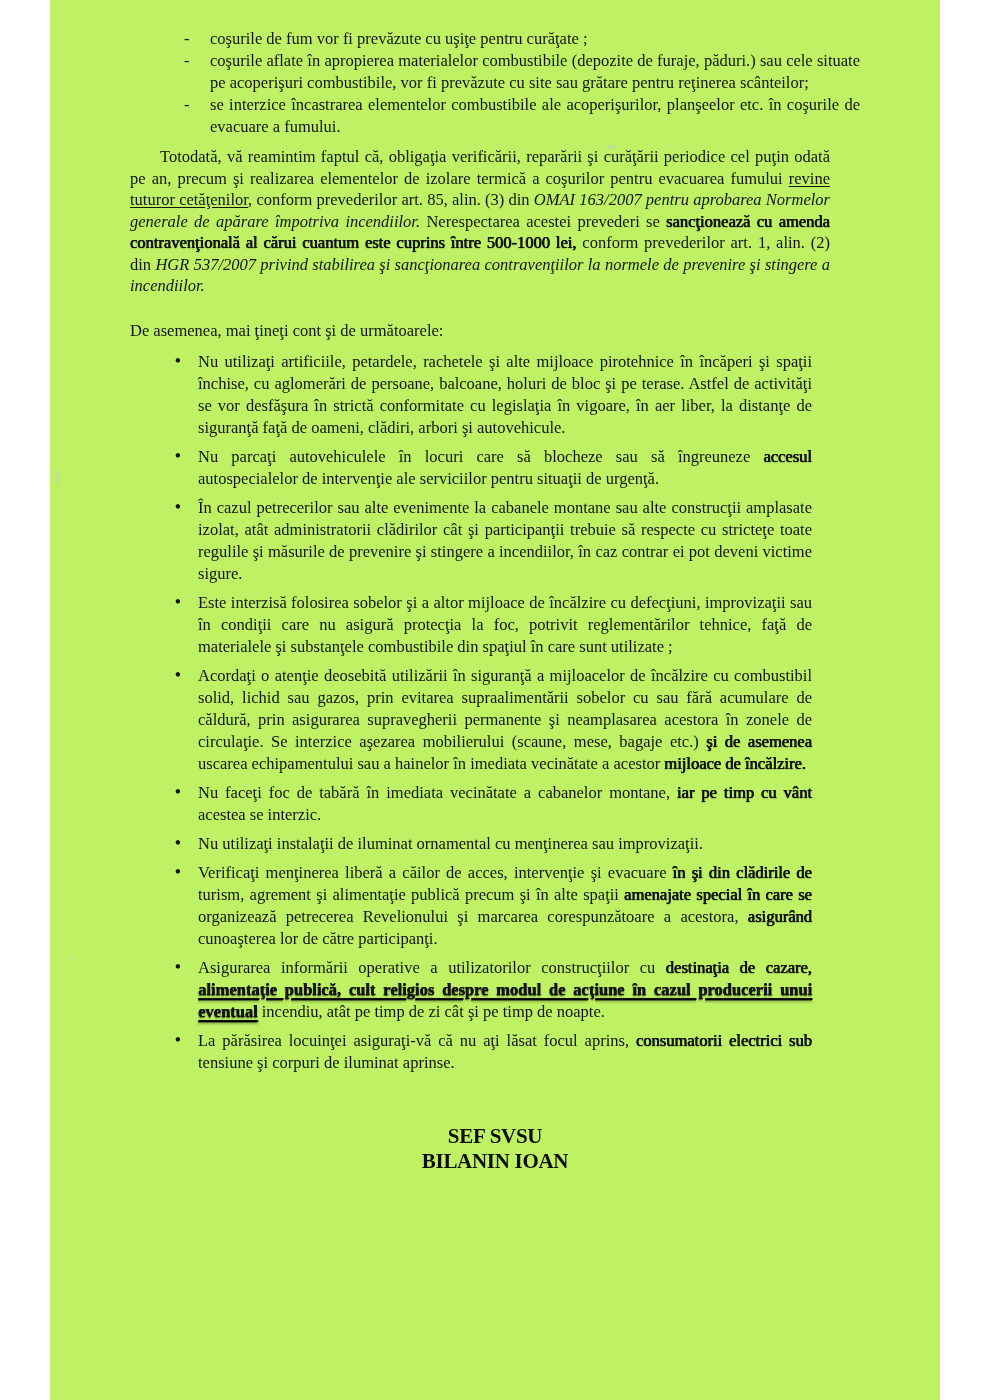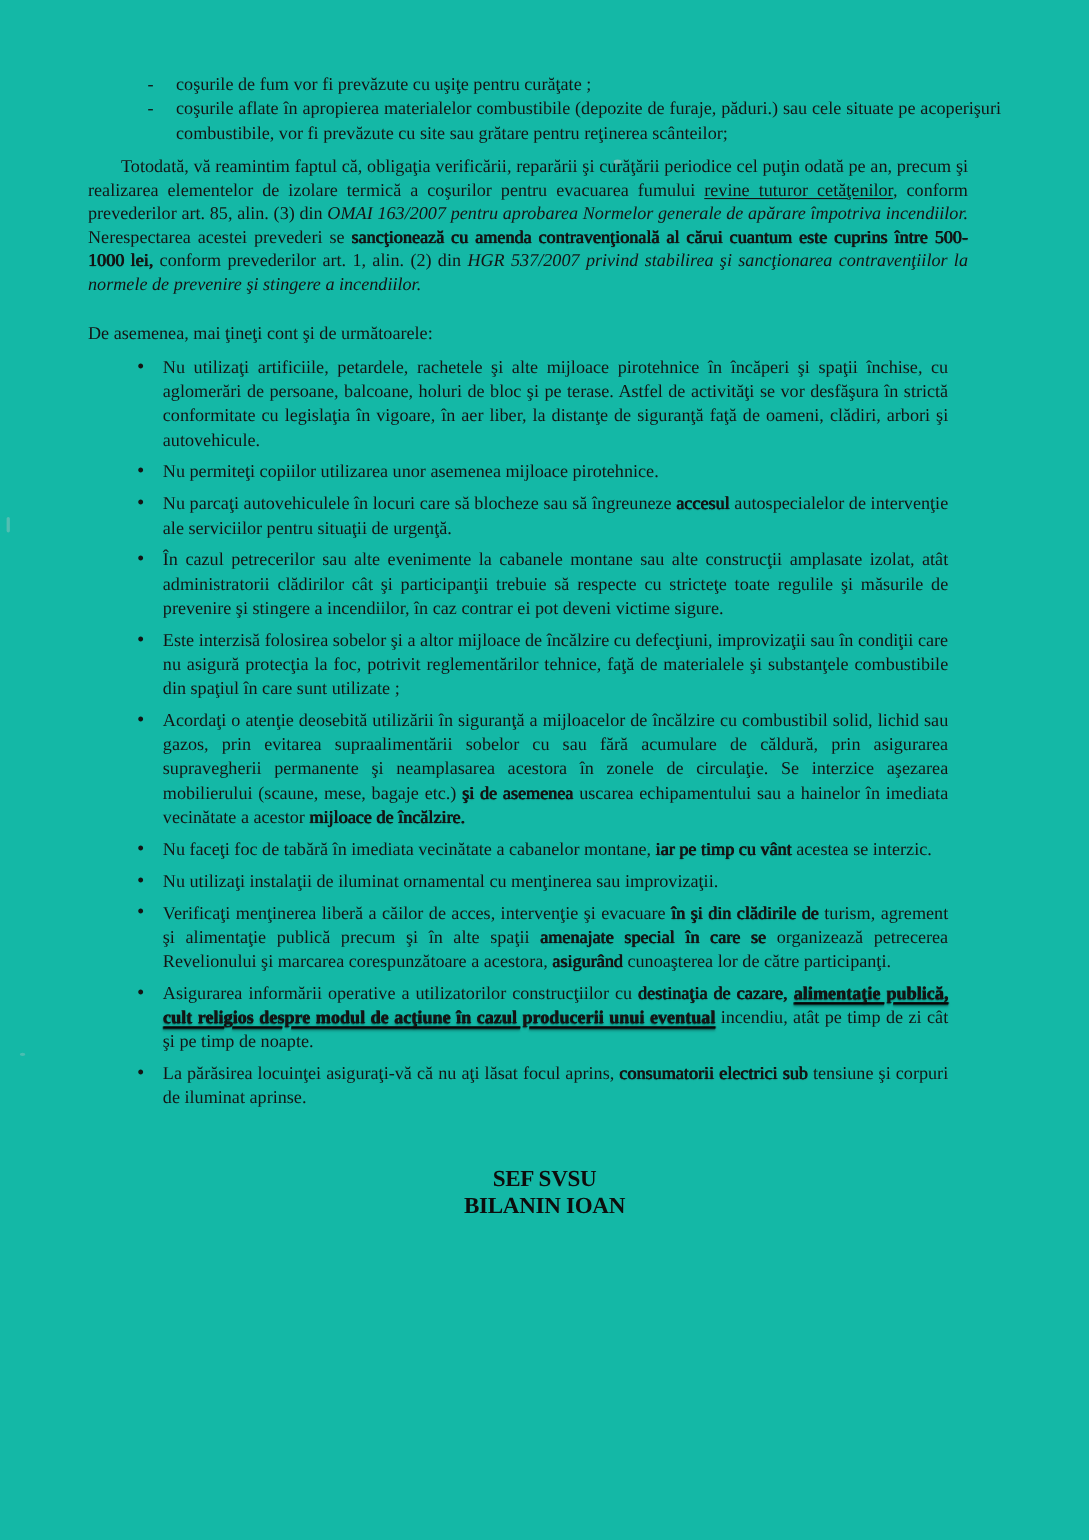--- a/index.html
+++ b/index.html
@@ -1,27 +1,27 @@
 <!DOCTYPE html>
 <html><head>
 <meta charset="utf-8">
 <style>
   * { margin:0; padding:0; box-sizing:border-box; }
   html,body { background:#ffffff; }
   .page {
     position:relative;
-    width:990px; height:1400px;
+    width:890px; height:1400px;
     margin:0 auto;
-    background:#14b8a6;
+    background:#bef264;
     font-family:"Liberation Serif","DejaVu Serif",serif;
     color:#141414;
     font-size:16.5px;
     line-height:22px;
     overflow:hidden;
-    padding-top:66px;
+    padding-top:28px;
   }
   
   .dash-list { list-style:none; padding:0 80px 0 160px; }
   .dash-list li { position:relative; text-align:justify; }
   .dash-list li::before { content:"-"; position:absolute; left:-26px; top:0; }
   
   .main-para {
     margin-top:8px;
     padding:0 110px 0 80px;
     text-align:justify;
@@ -67,29 +67,29 @@
   .speck-3 { left:18px; top:957px; width:5px; height:3px; opacity:.3; }
 </style>
 </head>
 <body>
 
 <div class="page">
 
   <ul class="dash-list">
       <li>coşurile de fum vor fi prevăzute cu uşiţe pentru curăţate ;</li>
       <li>coşurile aflate în apropierea materialelor combustibile (depozite de furaje, păduri.) sau cele situate pe acoperişuri combustibile, vor fi prevăzute cu site sau grătare pentru reţinerea scânteilor;</li>
+      <li>se interzice încastrarea elementelor combustibile ale acoperişurilor, planşeelor etc. în coşurile de evacuare a fumului.</li>
     </ul>
 
   <p class="main-para"><span>Totodată, vă reamintim faptul că, </span><span class="f-b">obligaţia verificării, reparării şi curăţării periodice cel puţin odată pe an, precum şi realizarea elementelor de izolare termică a coşurilor pentru evacuarea fumului </span><span class="f-b f-u">revine tuturor cetăţenilor</span><span>, conform prevederilor art. 85, alin. (3) din </span><span class="f-i">OMAI 163/2007 pentru aprobarea Normelor generale de apărare împotriva incendiilor.</span><span>  </span><span class="f-b">Nerespectarea acestei prevederi se </span><span class="f-b f-m">sancţionează cu amenda contravenţională al cărui cuantum este cuprins între 500-1000 lei,</span><span class="f-b"> conform prevederilor art. 1, alin. (2) din </span><span class="f-b f-i">HGR 537/2007</span><span>  </span><span class="f-b f-i">privind stabilirea şi sancţionarea contravenţiilor la normele de prevenire şi stingere a incendiilor.</span></p>
 
   <p class="section-intro">De asemenea, mai ţineţi cont şi de următoarele:</p>
 
   <ul class="bullet-list">
       <li><span class="f-b">Nu utilizaţi</span><span> artificiile, petardele, rachetele şi alte mijloace pirotehnice în încăperi şi spaţii închise, cu aglomerări de persoane, balcoane, holuri de bloc şi pe terase. Astfel de activităţi </span><span class="f-b">se vor desfăşura în strictă conformitate cu legislaţia în vigoare</span><span>, în aer liber, la distanţe de siguranţă faţă de oameni, clădiri, arbori şi autovehicule.</span></li>
-      <li><span class="f-b">Nu permiteţi copiilor utilizarea unor asemenea mijloace pirotehnice.</span></li>
       <li><span class="f-b">Nu parcaţi autovehiculele</span><span> în locuri </span><span class="f-b">care să blocheze sau să îngreuneze</span><span> </span><span class="f-m">accesul</span><span> autospecialelor de intervenţie ale serviciilor pentru situaţii de urgenţă.</span></li>
       <li><span>În cazul petrecerilor sau alte evenimente la cabanele montane sau alte construcţii amplasate izolat, atât administratorii clădirilor cât şi participanţii </span><span class="f-b">trebuie să respecte cu stricteţe toate regulile şi măsurile de prevenire şi stingere a incendiilor</span><span>, în caz contrar ei pot deveni victime sigure.</span></li>
       <li><span>Este interzisă folosirea sobelor şi a altor </span><span class="f-b">mijloace de încălzire cu defecţiuni, improvizaţii sau în condiţii care nu asigură protecţia la foc</span><span>, potrivit reglementărilor tehnice, faţă de materialele şi substanţele combustibile din spaţiul în care sunt utilizate ;</span></li>
       <li><span class="f-b">Acordaţi o atenţie deosebită</span><span> utilizării în siguranţă a mijloacelor de încălzire cu combustibil solid, lichid sau gazos, prin </span><span class="f-b">evitarea supraalimentării sobelor</span><span> cu sau fără acumulare de căldură, prin </span><span class="f-b">asigurarea supravegherii permanente</span><span> şi neamplasarea acestora în zonele de circulaţie. Se interzice aşezarea mobilierului (scaune, mese, </span><span class="f-b">bagaje etc.)</span><span> </span><span class="f-b f-m">şi de asemenea</span><span> uscarea echipamentului sau a hainelor în imediata vecinătate a acestor </span><span class="f-b f-m">mijloace de încălzire.</span></li>
       <li><span class="f-b">Nu faceţi foc de tabără în imediata vecinătate a cabanelor montane,</span><span> </span><span class="f-m">iar pe timp cu vânt</span><span> acestea se interzic.</span></li>
       <li><span class="f-b">Nu utilizaţi instalaţii de iluminat ornamental cu menţinerea sau improvizaţii.</span></li>
       <li><span>Verificaţi </span><span class="f-b">menţinerea liberă a căilor de acces, intervenţie şi evacuare</span><span> </span><span class="f-m">în şi din clădirile de</span><span> turism, agrement şi alimentaţie publică precum şi în alte spaţii </span><span class="f-b f-m">amenajate special în care se</span><span> organizează petrecerea Revelionului şi </span><span class="f-b">marcarea corespunzătoare a acestora,</span><span> </span><span class="f-m">asigurând</span><span> cunoaşterea lor de către participanţi.</span></li>
       <li><span class="f-b">Asigurarea informării operative</span><span> a utilizatorilor construcţiilor cu </span><span class="f-b f-m">destinaţia de cazare,</span><span> </span><span class="f-M">alimentaţie publică, cult religios despre modul de acţiune în cazul producerii unui eventual</span><span> incendiu, atât pe timp de zi cât şi pe timp de noapte.</span></li>
       <li><span>La părăsirea locuinţei asiguraţi-vă că </span><span class="f-b">nu aţi lăsat focul aprins</span><span>, </span><span class="f-m">consumatorii electrici sub</span><span> tensiune şi corpuri de iluminat aprinse.</span></li>
     </ul>

